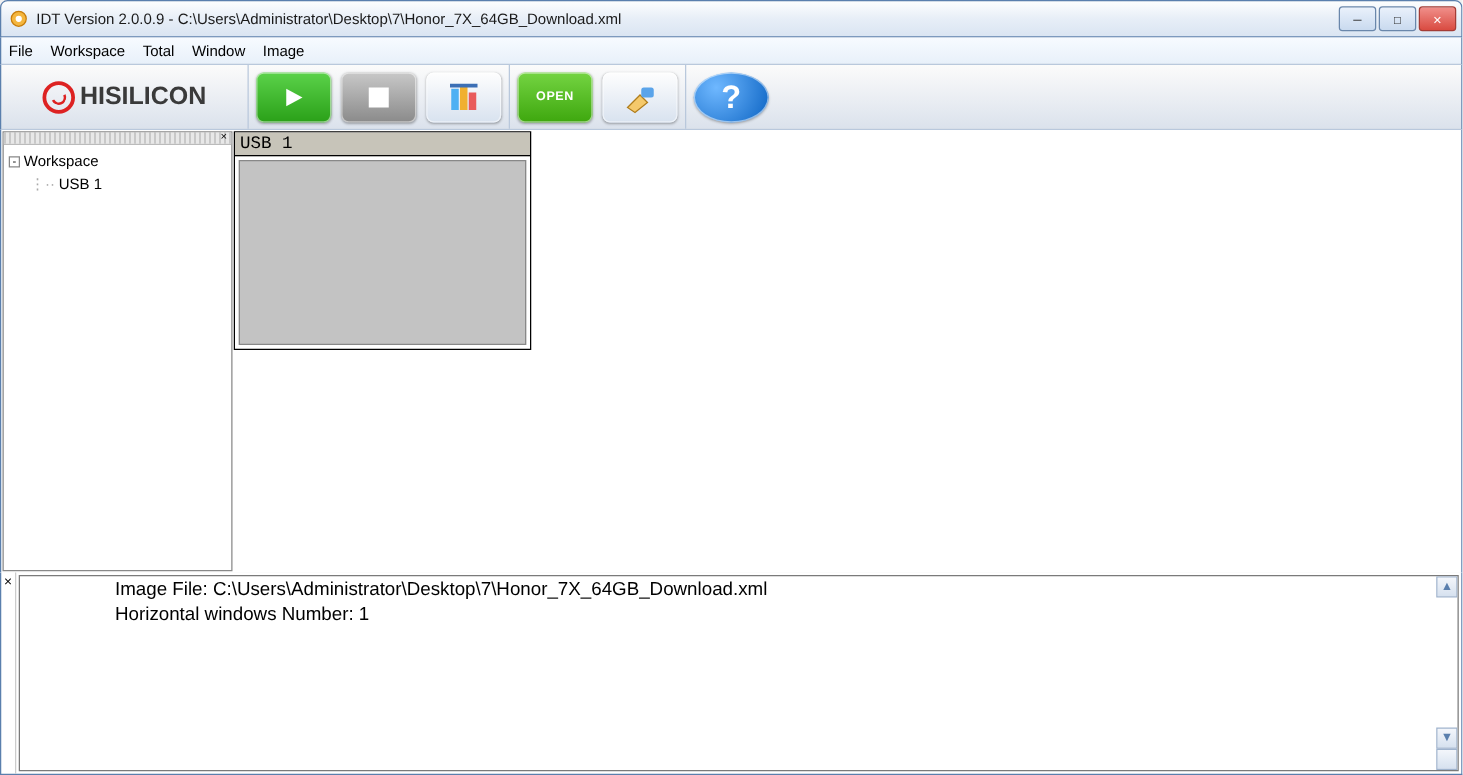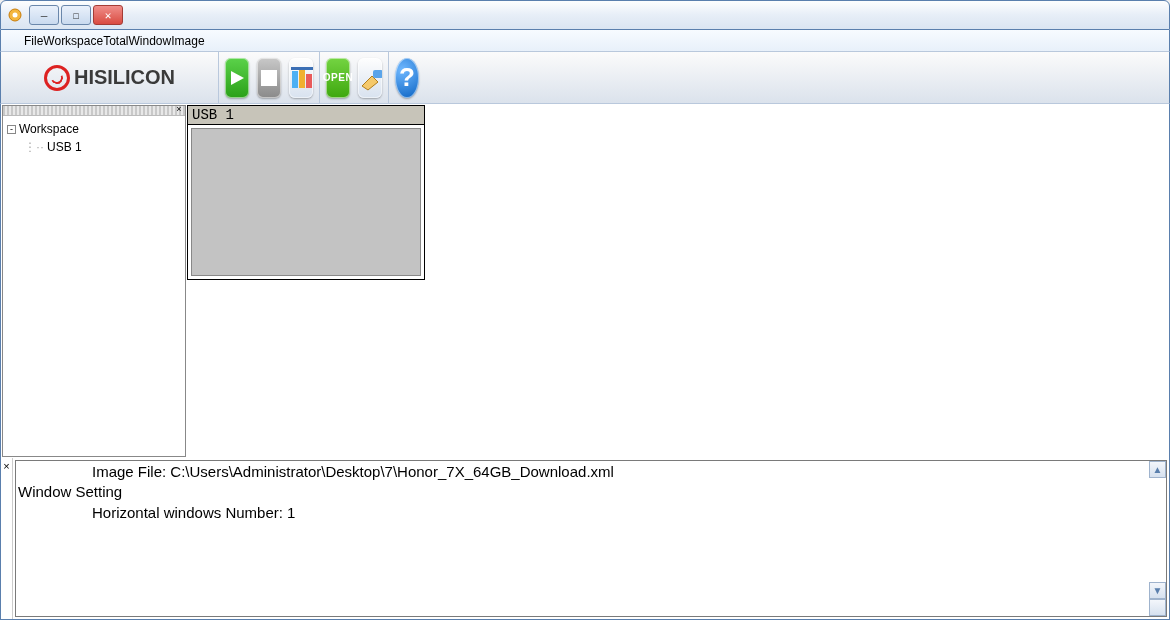--- a/index.html
+++ b/index.html
@@ -40,54 +40,54 @@
 }
 .winbtn.close { background: linear-gradient(#f08f8a,#d94b41); border-color:#a43c35; color:#fff; font-weight:bold;}
 .winbtn span { font-size: 11px; color:#333; }
 .winbtn.close span { color:#fff; }
 
 .menubar {
   height: 22px;
   background: linear-gradient(#f7fbff,#e8f0fa);
   border-left:1px solid #5a7fad; border-right:1px solid #5a7fad;
   display: flex; align-items: center;
-  padding: 0 23px; 
+  padding: 0 6px; gap: 14px;
   border-bottom: 1px solid #b9c8dc;
 }
 .menubar span { color:#000; cursor:default; }
 
 .toolbar {
   height: 52px;
   background: linear-gradient(#fbfbfb,#dbe2ec);
   border-left:1px solid #5a7fad; border-right:1px solid #5a7fad;
   display: flex; align-items: center;
   border-bottom: 1px solid #b9c8dc;
 }
 .logo-box {
-  width: 218px; height: 100%;
+  width: 198px; height: 100%;
   display:flex; align-items:center; justify-content:center;
   font-weight:800; font-size:20px; letter-spacing:0px;
   color:#3a3a3a;
   border-right:1px solid #b9c8dc;
   gap:4px;
 }
 .logo-mark {
   width:26px;height:26px;border-radius:50%;
   border:3px solid #d22;
   position:relative;
 }
 .logo-mark::before {
   content:""; position:absolute; inset:4px;
   border:2px solid #d22; border-radius:50%;
   border-top-color:transparent; border-left-color:transparent;
   transform:rotate(20deg);
 }
 .toolgroup { display:flex; align-items:center; height:100%; padding:0 6px; gap:8px; border-right:1px solid #b9c8dc; }
 .tbtn {
-  width:24px; height:40px; border-radius:6px;
+  width:60px; height:40px; border-radius:6px;
   display:flex; align-items:center; justify-content:center;
   box-shadow: inset 0 0 0 1px rgba(255,255,255,.5), 0 1px 2px rgba(0,0,0,.3);
 }
 .tbtn.play { background: linear-gradient(#5bd24a,#2aa018); }
 .tbtn.play svg polygon { fill:#fff; }
 .tbtn.stop { background: linear-gradient(#c8c8c8,#8a8a8a); }
 .tbtn.stop .sq { width:16px;height:16px;background:#fff; }
 .tbtn.config { background: linear-gradient(#fefefe,#d8e2ef); }
 .tbtn.open { background: linear-gradient(#74d442,#3ea70e); color:#fff; font-weight:700; font-size:10px; letter-spacing:0.5px; }
 .tbtn.erase { background: linear-gradient(#fefefe,#d8e2ef); }
@@ -186,20 +186,21 @@
 </head>
 <body>
 
 <div class="titlebar">
   <span class="app-icon">
     <svg width="16" height="16">
         <circle cx="8" cy="8" r="6" fill="#f4b63f" stroke="#c87d0a"></circle>
         <circle cx="8" cy="8" r="2.5" fill="#fff"></circle>
       </svg>
   </span>
+  <span class="title-text">IDT Version 2.0.0.9 - C:\Users\Administrator\Desktop\7\Honor_7X_64GB_Download.xml</span>
   <div class="winbtns">
     <div class="winbtn">
         <span>—</span>
       </div>
     <div class="winbtn">
         <span>☐</span>
       </div>
     <div class="winbtn close">
         <span>✕</span>
       </div>
@@ -280,16 +281,15 @@
   </div>
 </div>
 
 <div class="logpane">
   <div class="close-x">×</div>
   <div class="logcontent" id="log-output">
     <div class="scroll-up">▲</div>
     <div class="scroll-down">▼</div>
     <div class="scroll-right"></div>
       <div class="indent2">Image File: C:\Users\Administrator\Desktop\7\Honor_7X_64GB_Download.xml</div>
-      <div class="indent1">Window Setting</div>
       <div class="indent2">Horizontal windows Number: 1</div>
     </div>
 </div>
 
 </body></html>

